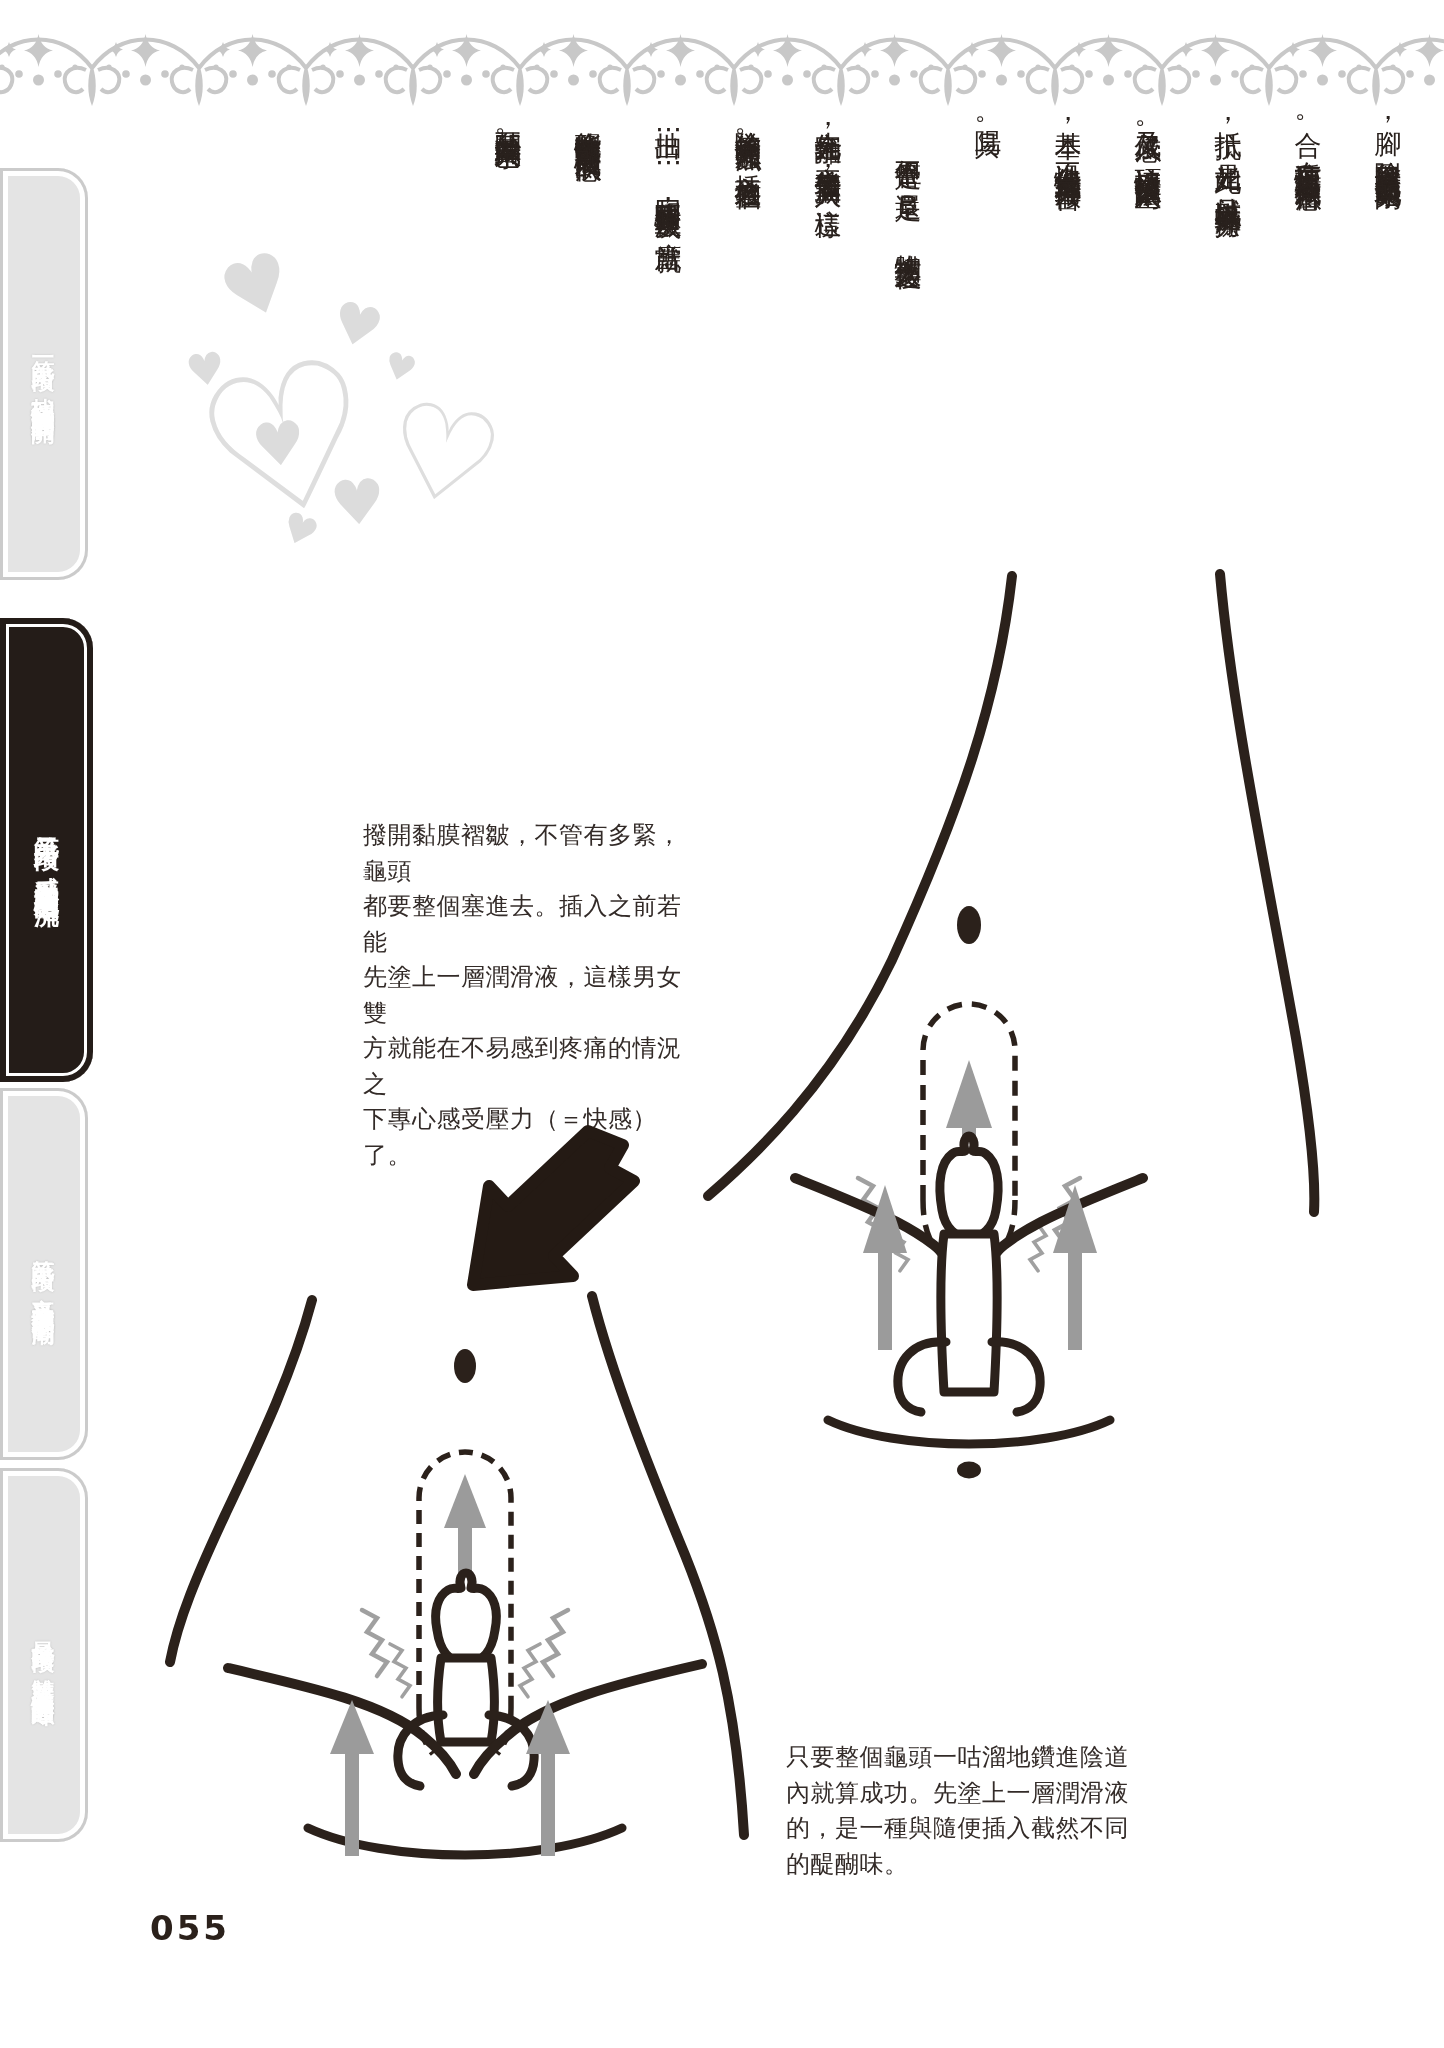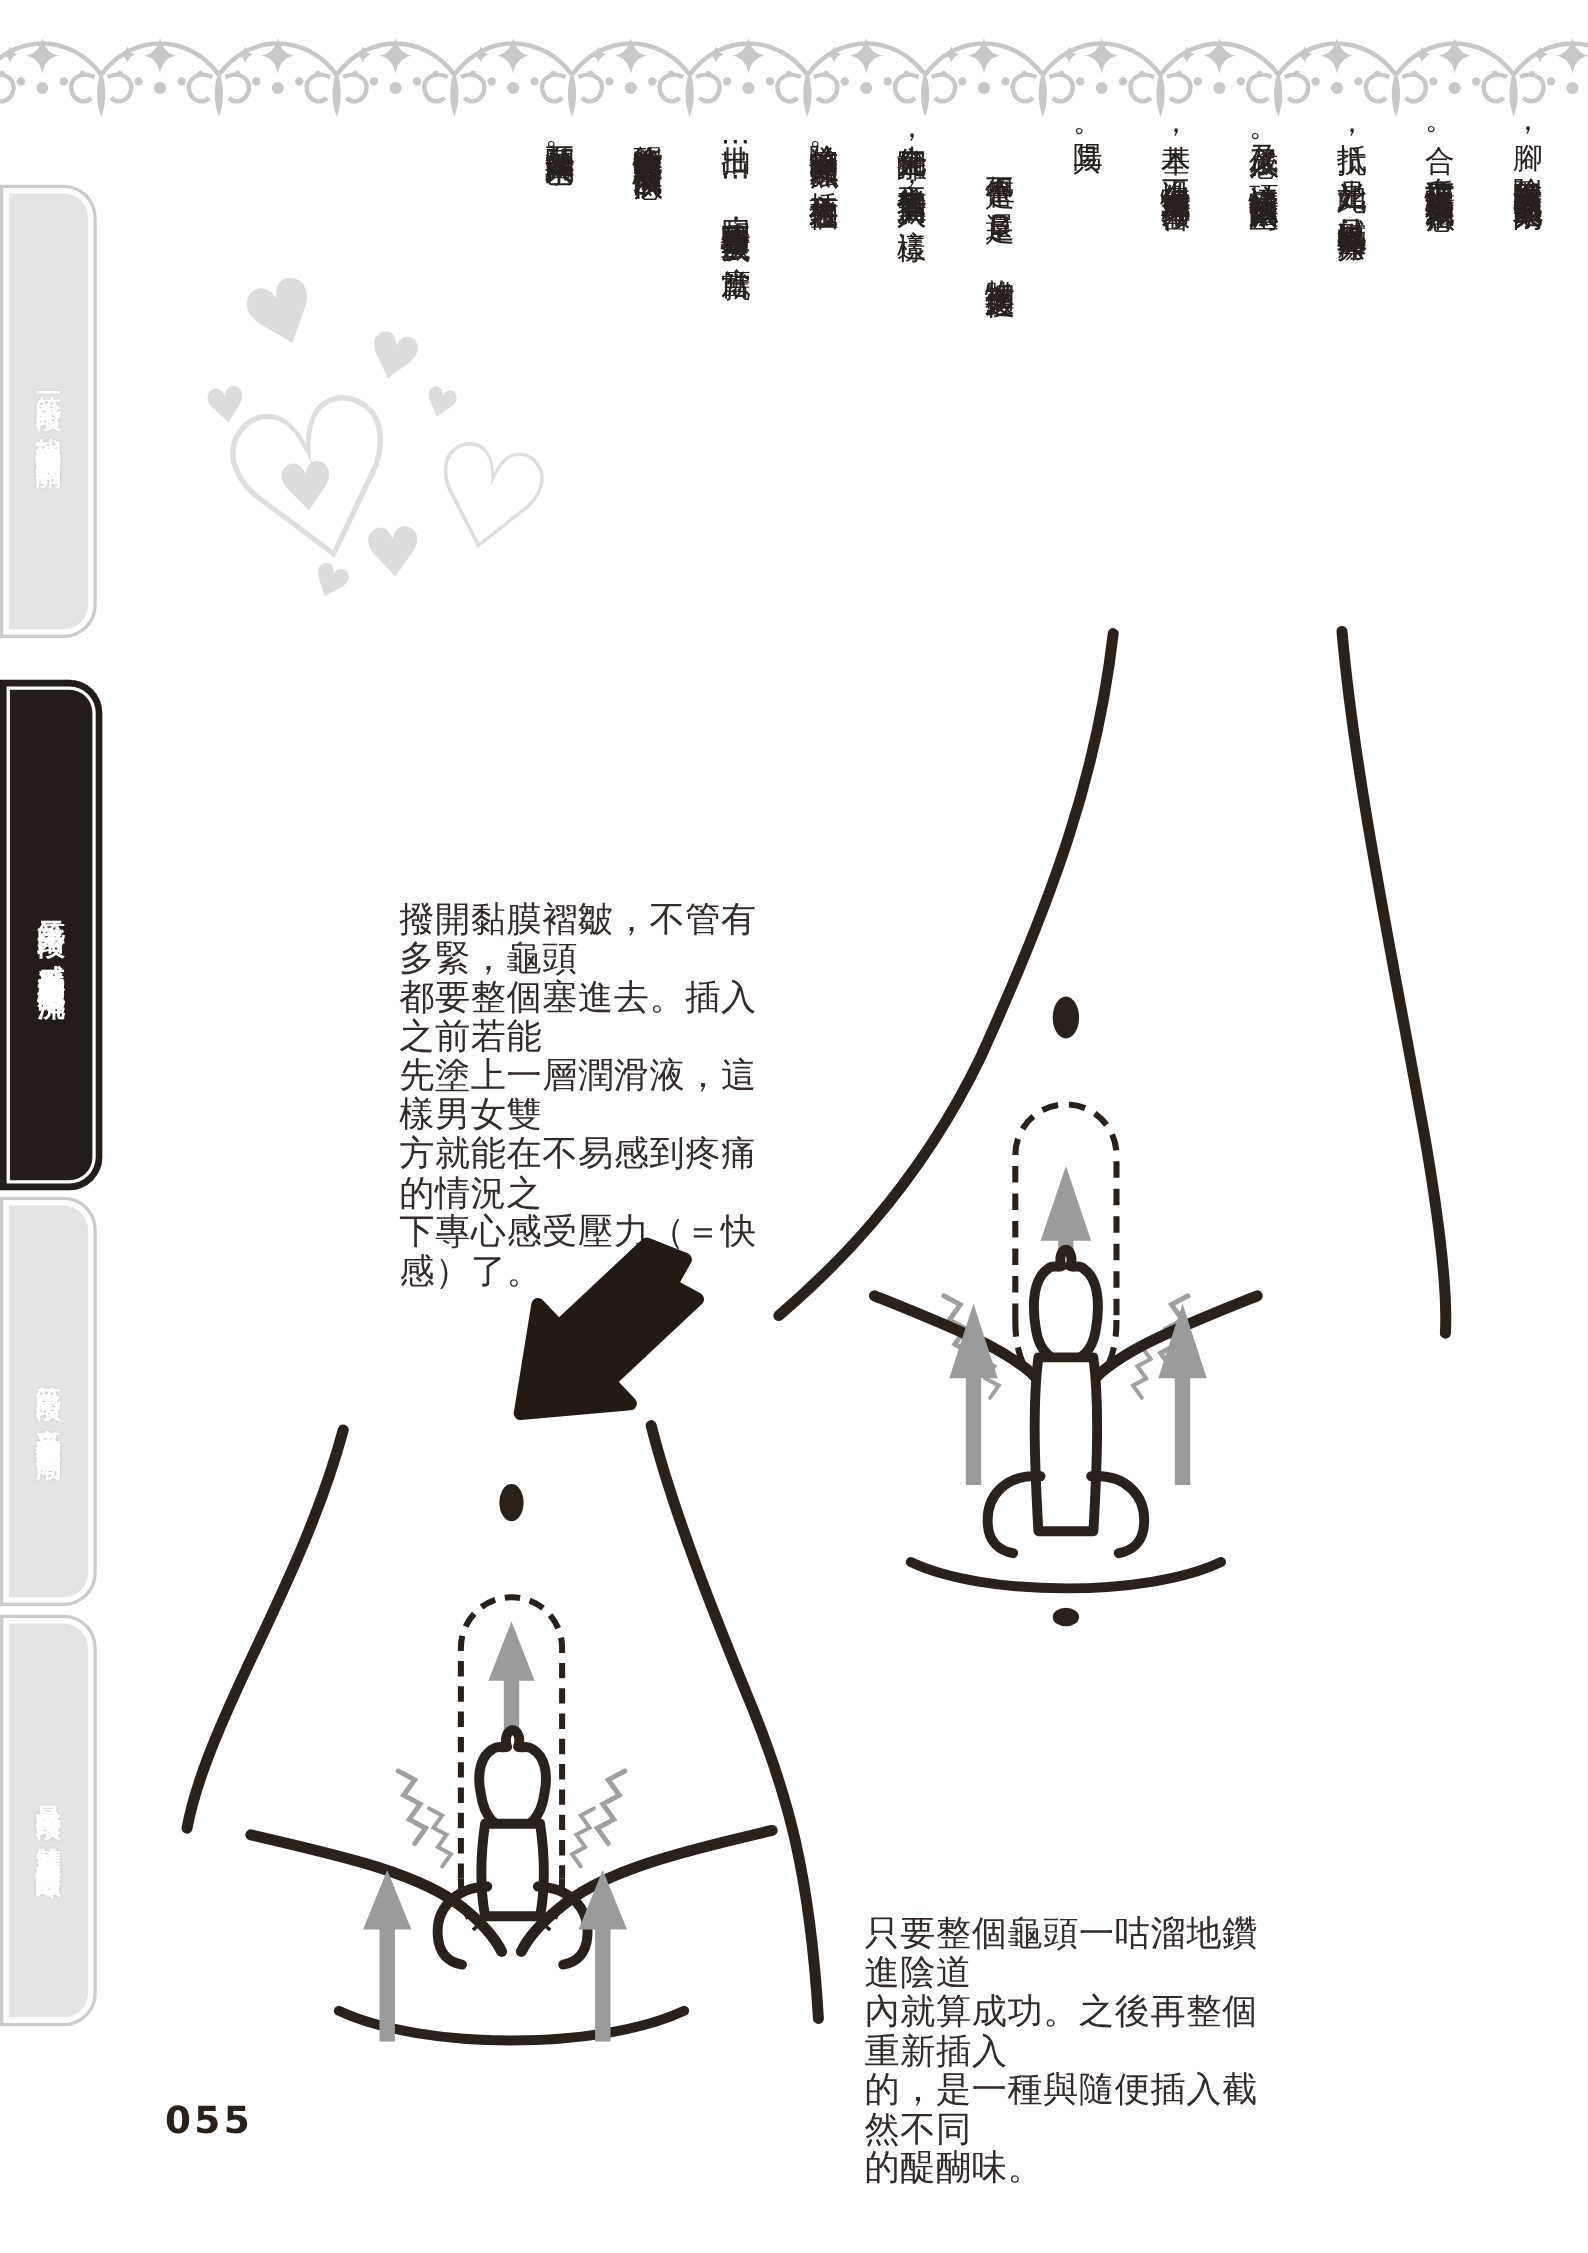--- a/index.html
+++ b/index.html
@@ -27,21 +27,21 @@
   
   .vpara{
     position:absolute;top:110px;height:520px;width:480px;
     writing-mode:vertical-rl;text-orientation:upright;white-space:pre-line;
     font-size:27px;line-height:80px;letter-spacing:1.5px;color:#29211d;
   }
   #para1{right:16px;}
   #para2{right:496px;}
   
   .caption{
-    position:absolute;white-space:pre-line;font-size:32px;line-height:35.5px;
+    position:absolute;white-space:pre-line;font-size:24px;line-height:35.5px;
     color:#332b28;letter-spacing:0.5px;
   }
   #caption-1{left:363px;top:818px;width:340px;}
   #caption-2{left:786px;top:1740px;width:370px;}
   
   .heart{position:absolute;color:#dcdcdc;line-height:1;user-select:none;}
   
   #page-number{
     position:absolute;left:150px;top:1908px;font-size:34px;font-weight:bold;
     letter-spacing:3px;color:#2b211b;text-align:center;
@@ -123,21 +123,21 @@
 抽出⋯⋯相同步驟只要重複數次，應當就
 能喚醒女性體內因為插入而引發的快感，
 甚至開始對其渴求不已。</div>
 
   <div id="caption-1" class="caption">撥開黏膜褶皺，不管有多緊，龜頭
 都要整個塞進去。插入之前若能
 先塗上一層潤滑液，這樣男女雙
 方就能在不易感到疼痛的情況之
 下專心感受壓力（＝快感）了。</div>
   <div id="caption-2" class="caption">只要整個龜頭一咕溜地鑽進陰道
-內就算成功。之後再整個重新插入
+內就算成功。先塗上一層潤滑液
 的，是一種與隨便插入截然不同
 的醍醐味。</div>
 
   <svg class="abs" style="left:455px;top:1080px;" width="220" height="220" viewBox="0 0 220 220">
     <polygon points="18,205 34,106 53,126 133,51 168,65 155,88 179,101 99,176 118,196" fill="#241a14" stroke="#241a14" stroke-width="12" stroke-linejoin="round"></polygon>
   </svg>
 
   <svg class="abs" style="left:620px;top:560px;" width="720" height="960" viewBox="0 0 720 960">
     <defs>
       <path id="zzA" d="M0,0 l15,8 l-10,14 l15,8 l-10,14 l15,8 l-10,14" stroke="#a0a0a0" stroke-width="4.5" fill="none" stroke-linecap="round"></path>

